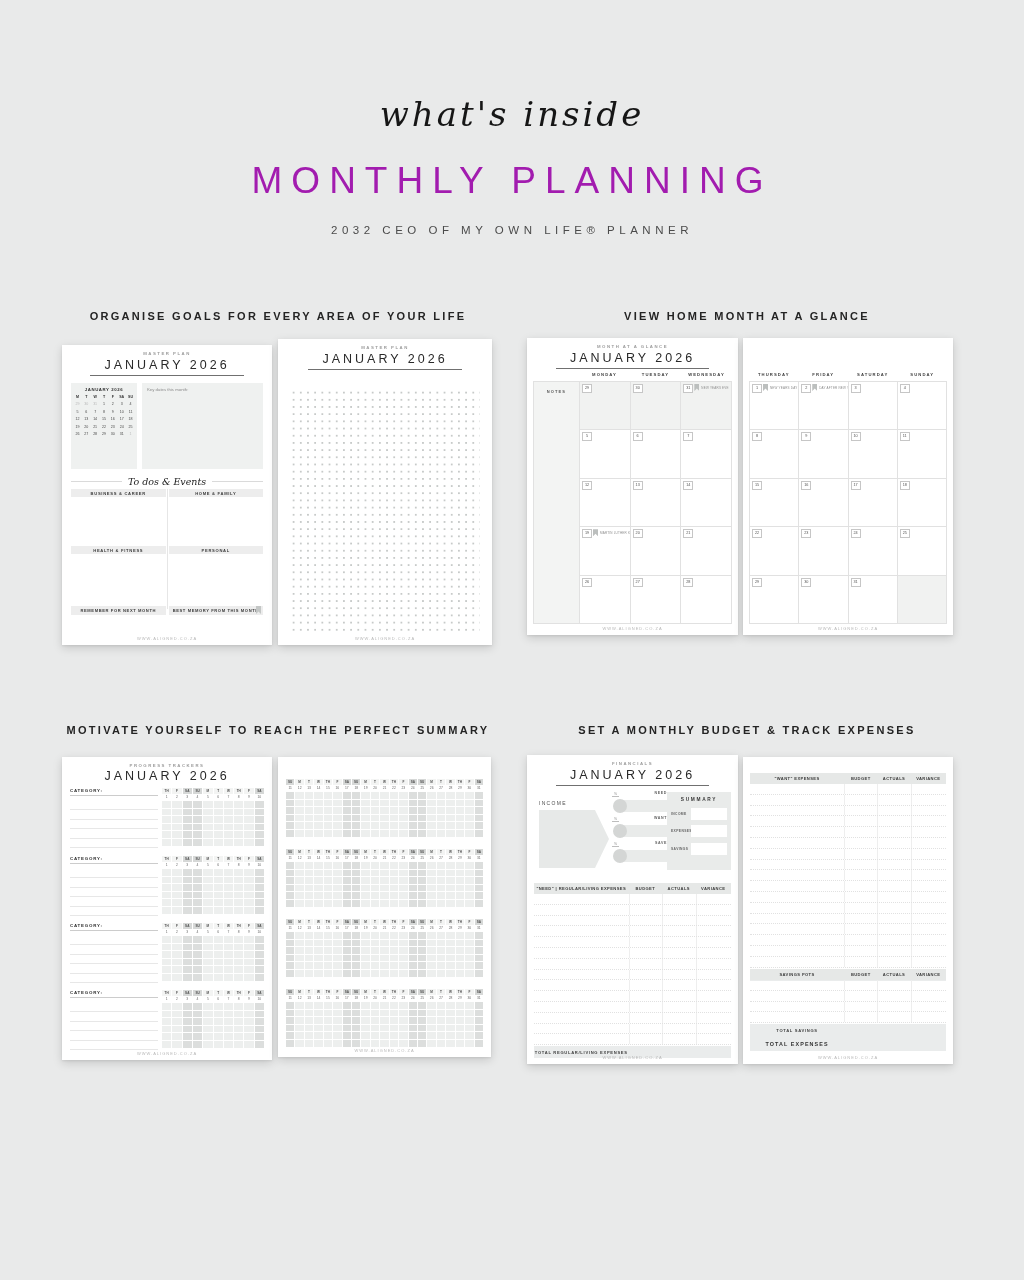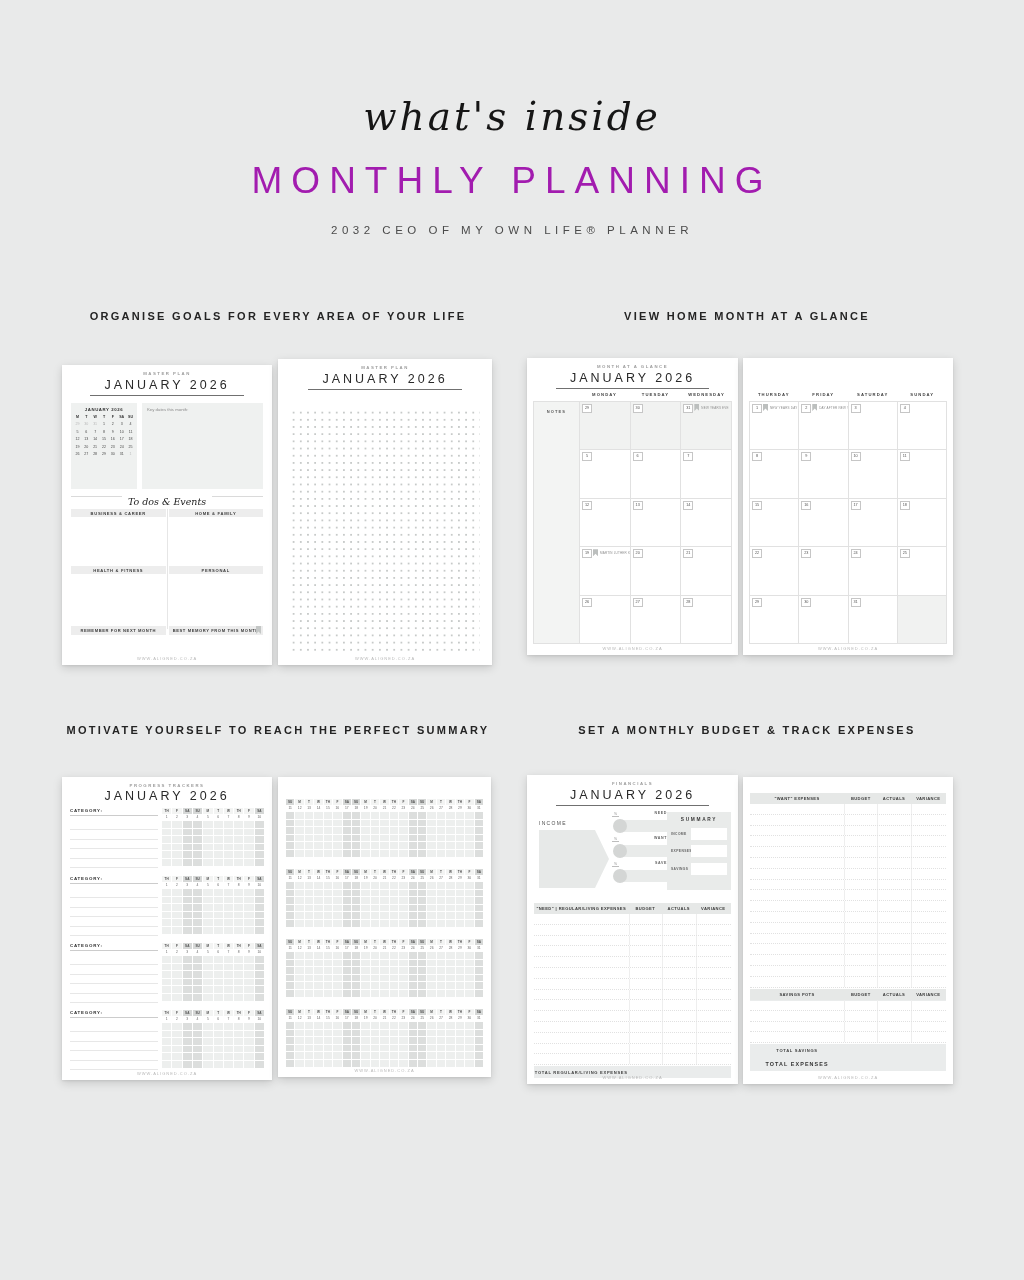--- a/index.html
+++ b/index.html
@@ -1,48 +1,48 @@
 <!DOCTYPE html>
 <html><head>
 <meta charset="utf-8">
 <style>
   html,body{margin:0;padding:0;}
   body{width:1024px;height:1280px;background:#e9eaea;font-family:"Liberation Sans",sans-serif;position:relative;overflow:hidden;color:#222;}
 
   
   .hdr-script{position:absolute;top:94px;left:0;right:0;text-align:center;
-    font-family:"DejaVu Serif",serif;font-style:italic;font-size:39px;letter-spacing:3px;color:#161616;}
+    font-family:"DejaVu Serif",serif;font-style:italic;font-size:34px;letter-spacing:3px;color:#161616;}
   .hdr-title{position:absolute;top:160px;left:0;right:0;text-align:center;
     font-size:37px;font-weight:500;letter-spacing:9px;color:#a21caf;}
   .hdr-sub{position:absolute;top:224px;left:0;right:0;text-align:center;
     font-size:11.5px;letter-spacing:4.5px;color:#4b4b4b;}
 
   .sec-head{position:absolute;width:446px;text-align:center;font-size:11px;font-weight:bold;
     letter-spacing:2.3px;color:#242424;}
 
   
-  .page{position:absolute;background:#fff;box-shadow:0 3px 9px rgba(0,0,0,.15),0 1px 2px rgba(0,0,0,.08);margin-top:20px;}
+  .page{position:absolute;background:#fff;box-shadow:0 3px 9px rgba(0,0,0,.15),0 1px 2px rgba(0,0,0,.08);}
   .pg-label{position:absolute;top:6px;left:0;right:0;text-align:center;font-size:4.3px;
     letter-spacing:1.5px;color:#9c9c9c;font-weight:bold;}
   .pg-title{position:absolute;top:13px;left:0;right:0;text-align:center;font-size:12.5px;
     letter-spacing:3px;color:#292929;}
   .pg-title span{display:inline-block;border-bottom:1px solid #707070;padding:0 14px 3px;}
   .pg-footer{position:absolute;bottom:4px;left:0;right:0;text-align:center;font-size:4px;
     letter-spacing:1px;color:#b8b8b8;}
 
   
   #minical{position:absolute;left:9px;top:38px;width:66px;height:86px;background:#eff1f0;padding:4px 2px 0 2px;box-sizing:border-box;}
   .mc-title{text-align:center;font-size:4.3px;font-weight:bold;letter-spacing:.6px;color:#2f2f2f;margin-bottom:3px;}
   .mc-grid{display:grid;grid-template-columns:repeat(7,1fr);row-gap:3.4px;}
   .mc-c{text-align:center;font-size:3.6px;color:#474747;}
   .mc-h{font-weight:bold;color:#333;}
   .mc-c.out{color:#b9b9b9;}
   #mp-notes{position:absolute;left:80px;top:38px;right:9px;height:86px;background:#eff1f0;}
   .mp-notes-text{font-size:4.3px;color:#8b8b8b;padding:4px 5px;}
-  .mp-script-row{position:absolute;top:131px;left:9px;right:9px;display:flex;gap:6px;}
+  .mp-script-row{position:absolute;top:131px;left:9px;right:9px;display:flex;align-items:center;gap:6px;}
   .hline{flex:1;border-top:1px solid #dadada;}
   .script-text{font-family:"DejaVu Serif",serif;font-style:italic;font-size:9.5px;color:#1c1c1c;white-space:nowrap;}
   #quads{position:absolute;top:144px;left:9px;right:9px;height:114px;display:grid;
     grid-template-columns:1fr 1fr;grid-template-rows:1fr 1fr;column-gap:3px;}
   .q-head{background:#ededed;height:8px;display:flex;align-items:center;justify-content:center;
     font-size:4.1px;font-weight:bold;letter-spacing:.7px;color:#3b3b3b;}
   .q-div{position:absolute;top:144px;bottom:36px;left:50%;width:1px;background:#e6e6e6;}
   #mp-bottom{position:absolute;top:261px;left:9px;right:9px;display:flex;gap:3px;}
   .mp-band{flex:1;background:#ededed;height:9px;display:flex;align-items:center;justify-content:center;
     font-size:4.1px;font-weight:bold;letter-spacing:.6px;color:#3b3b3b;position:relative;}

